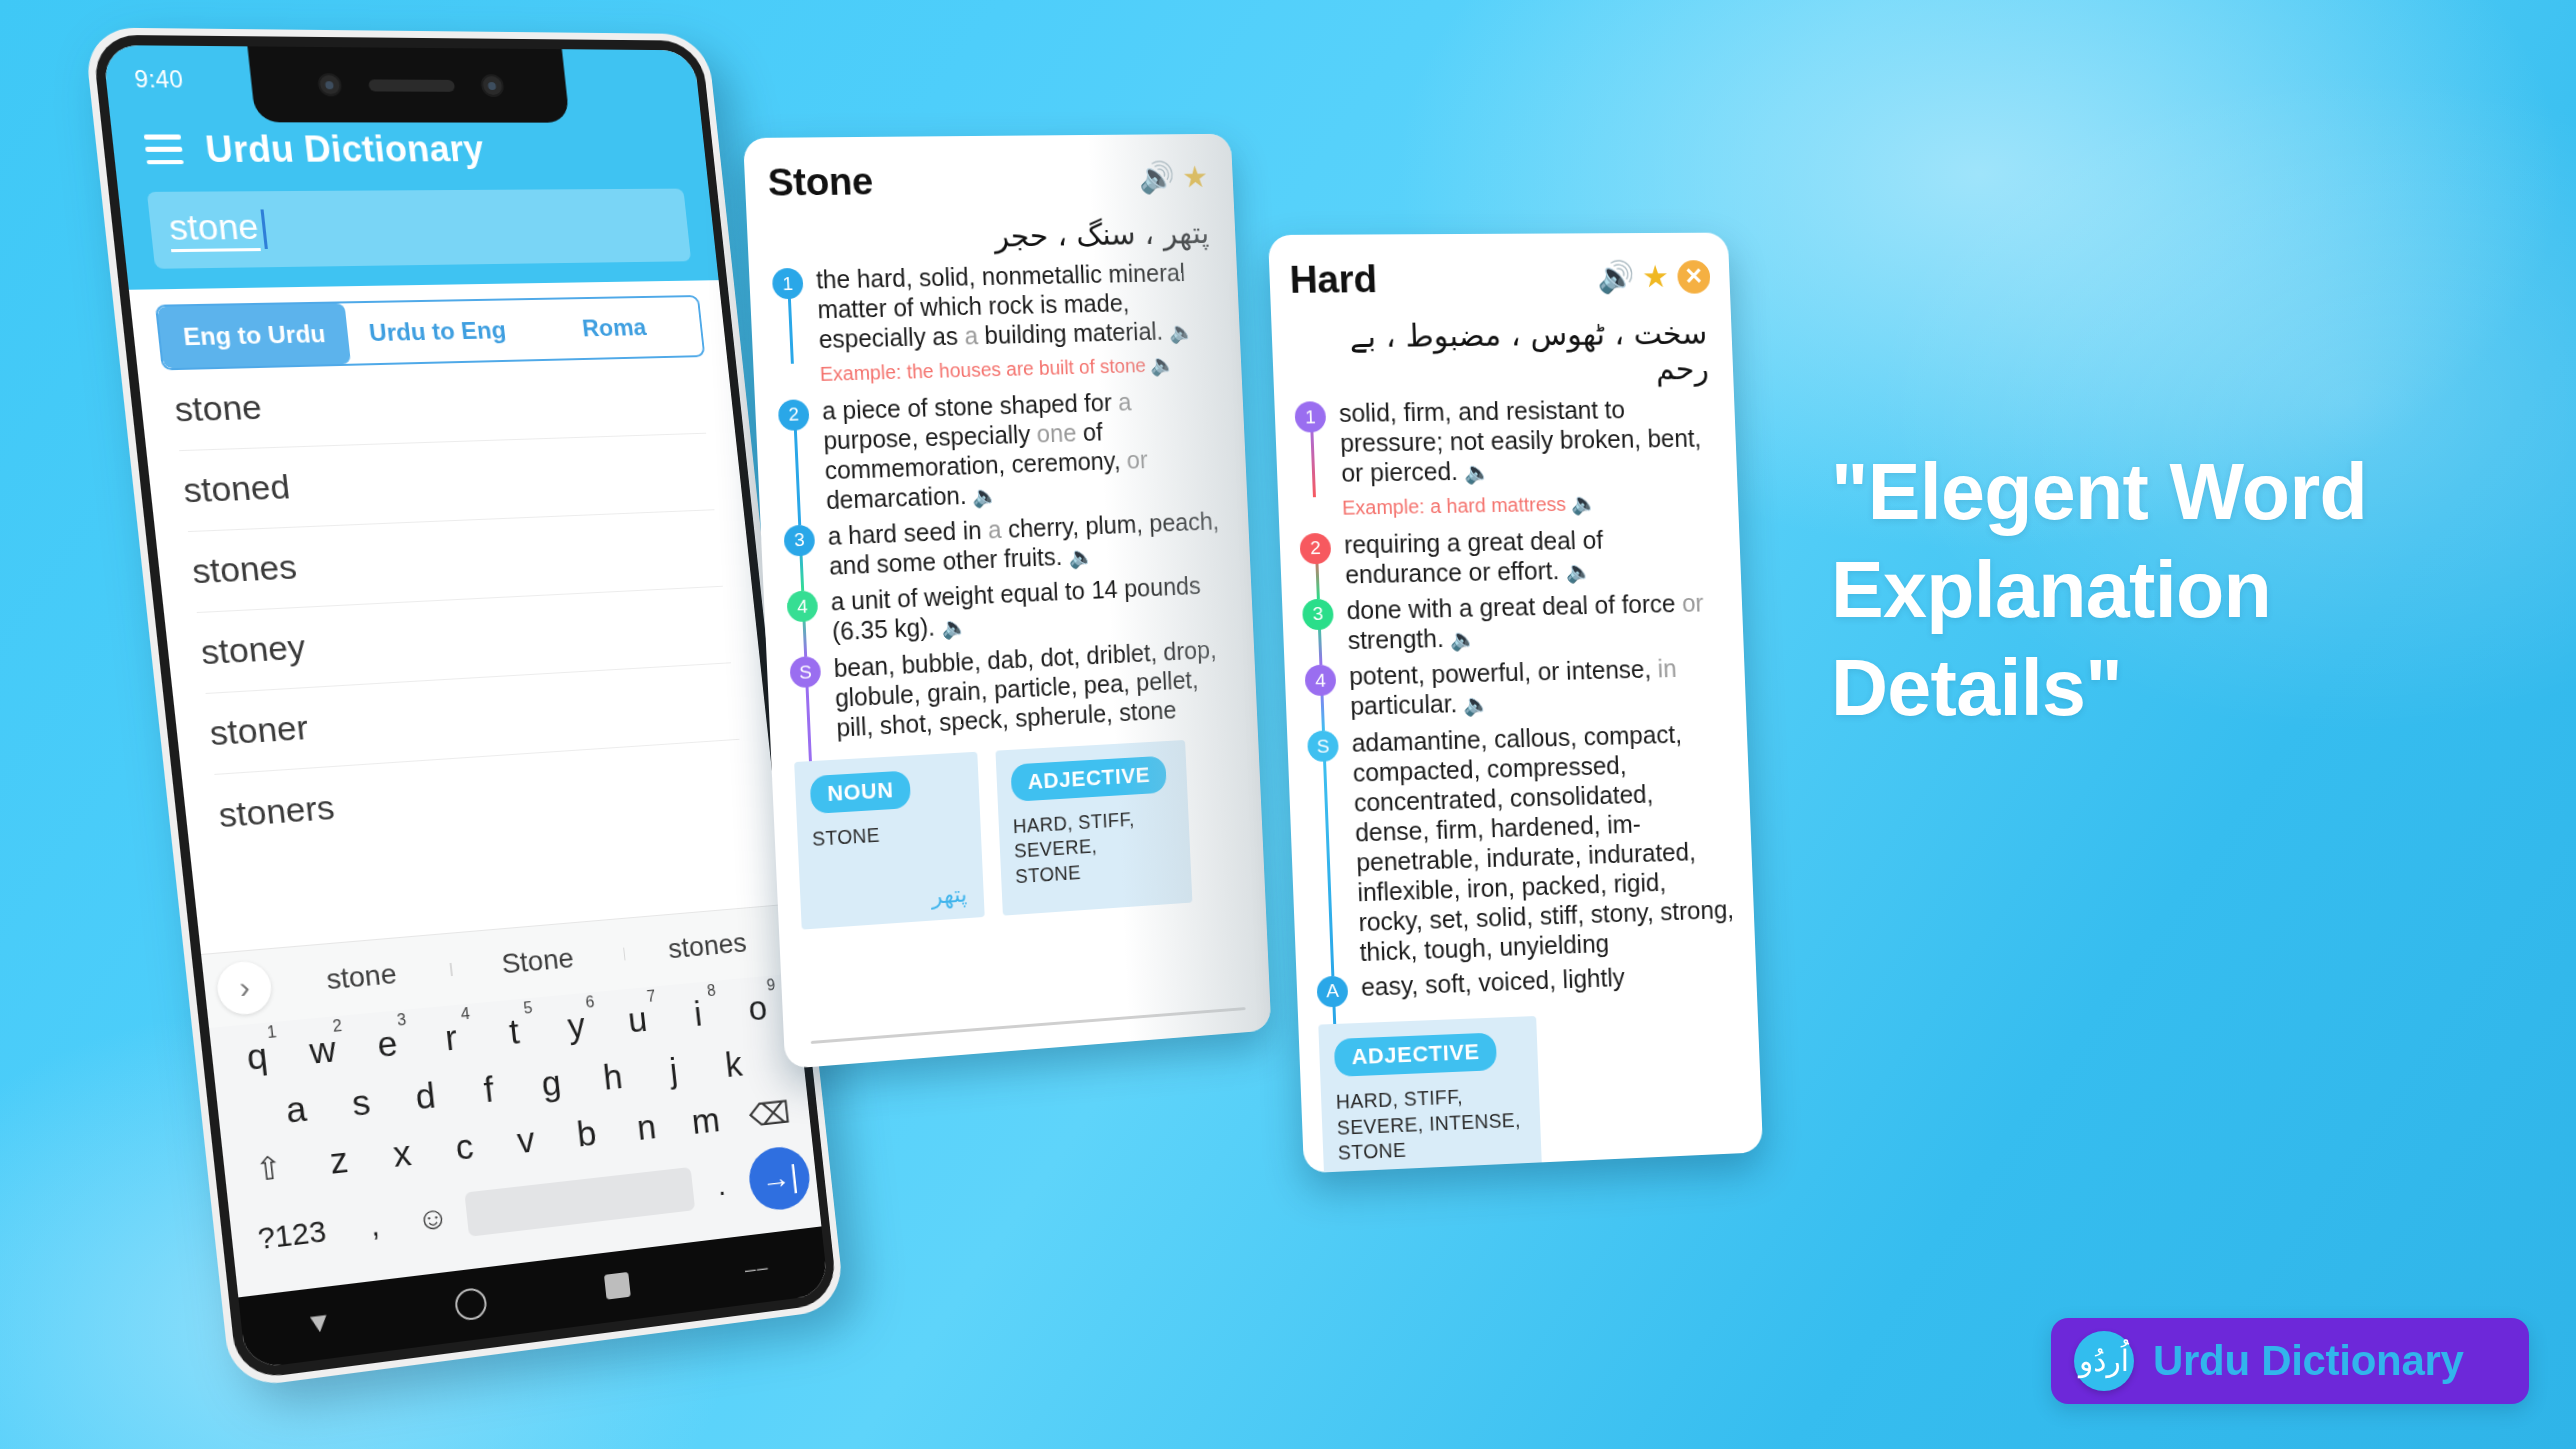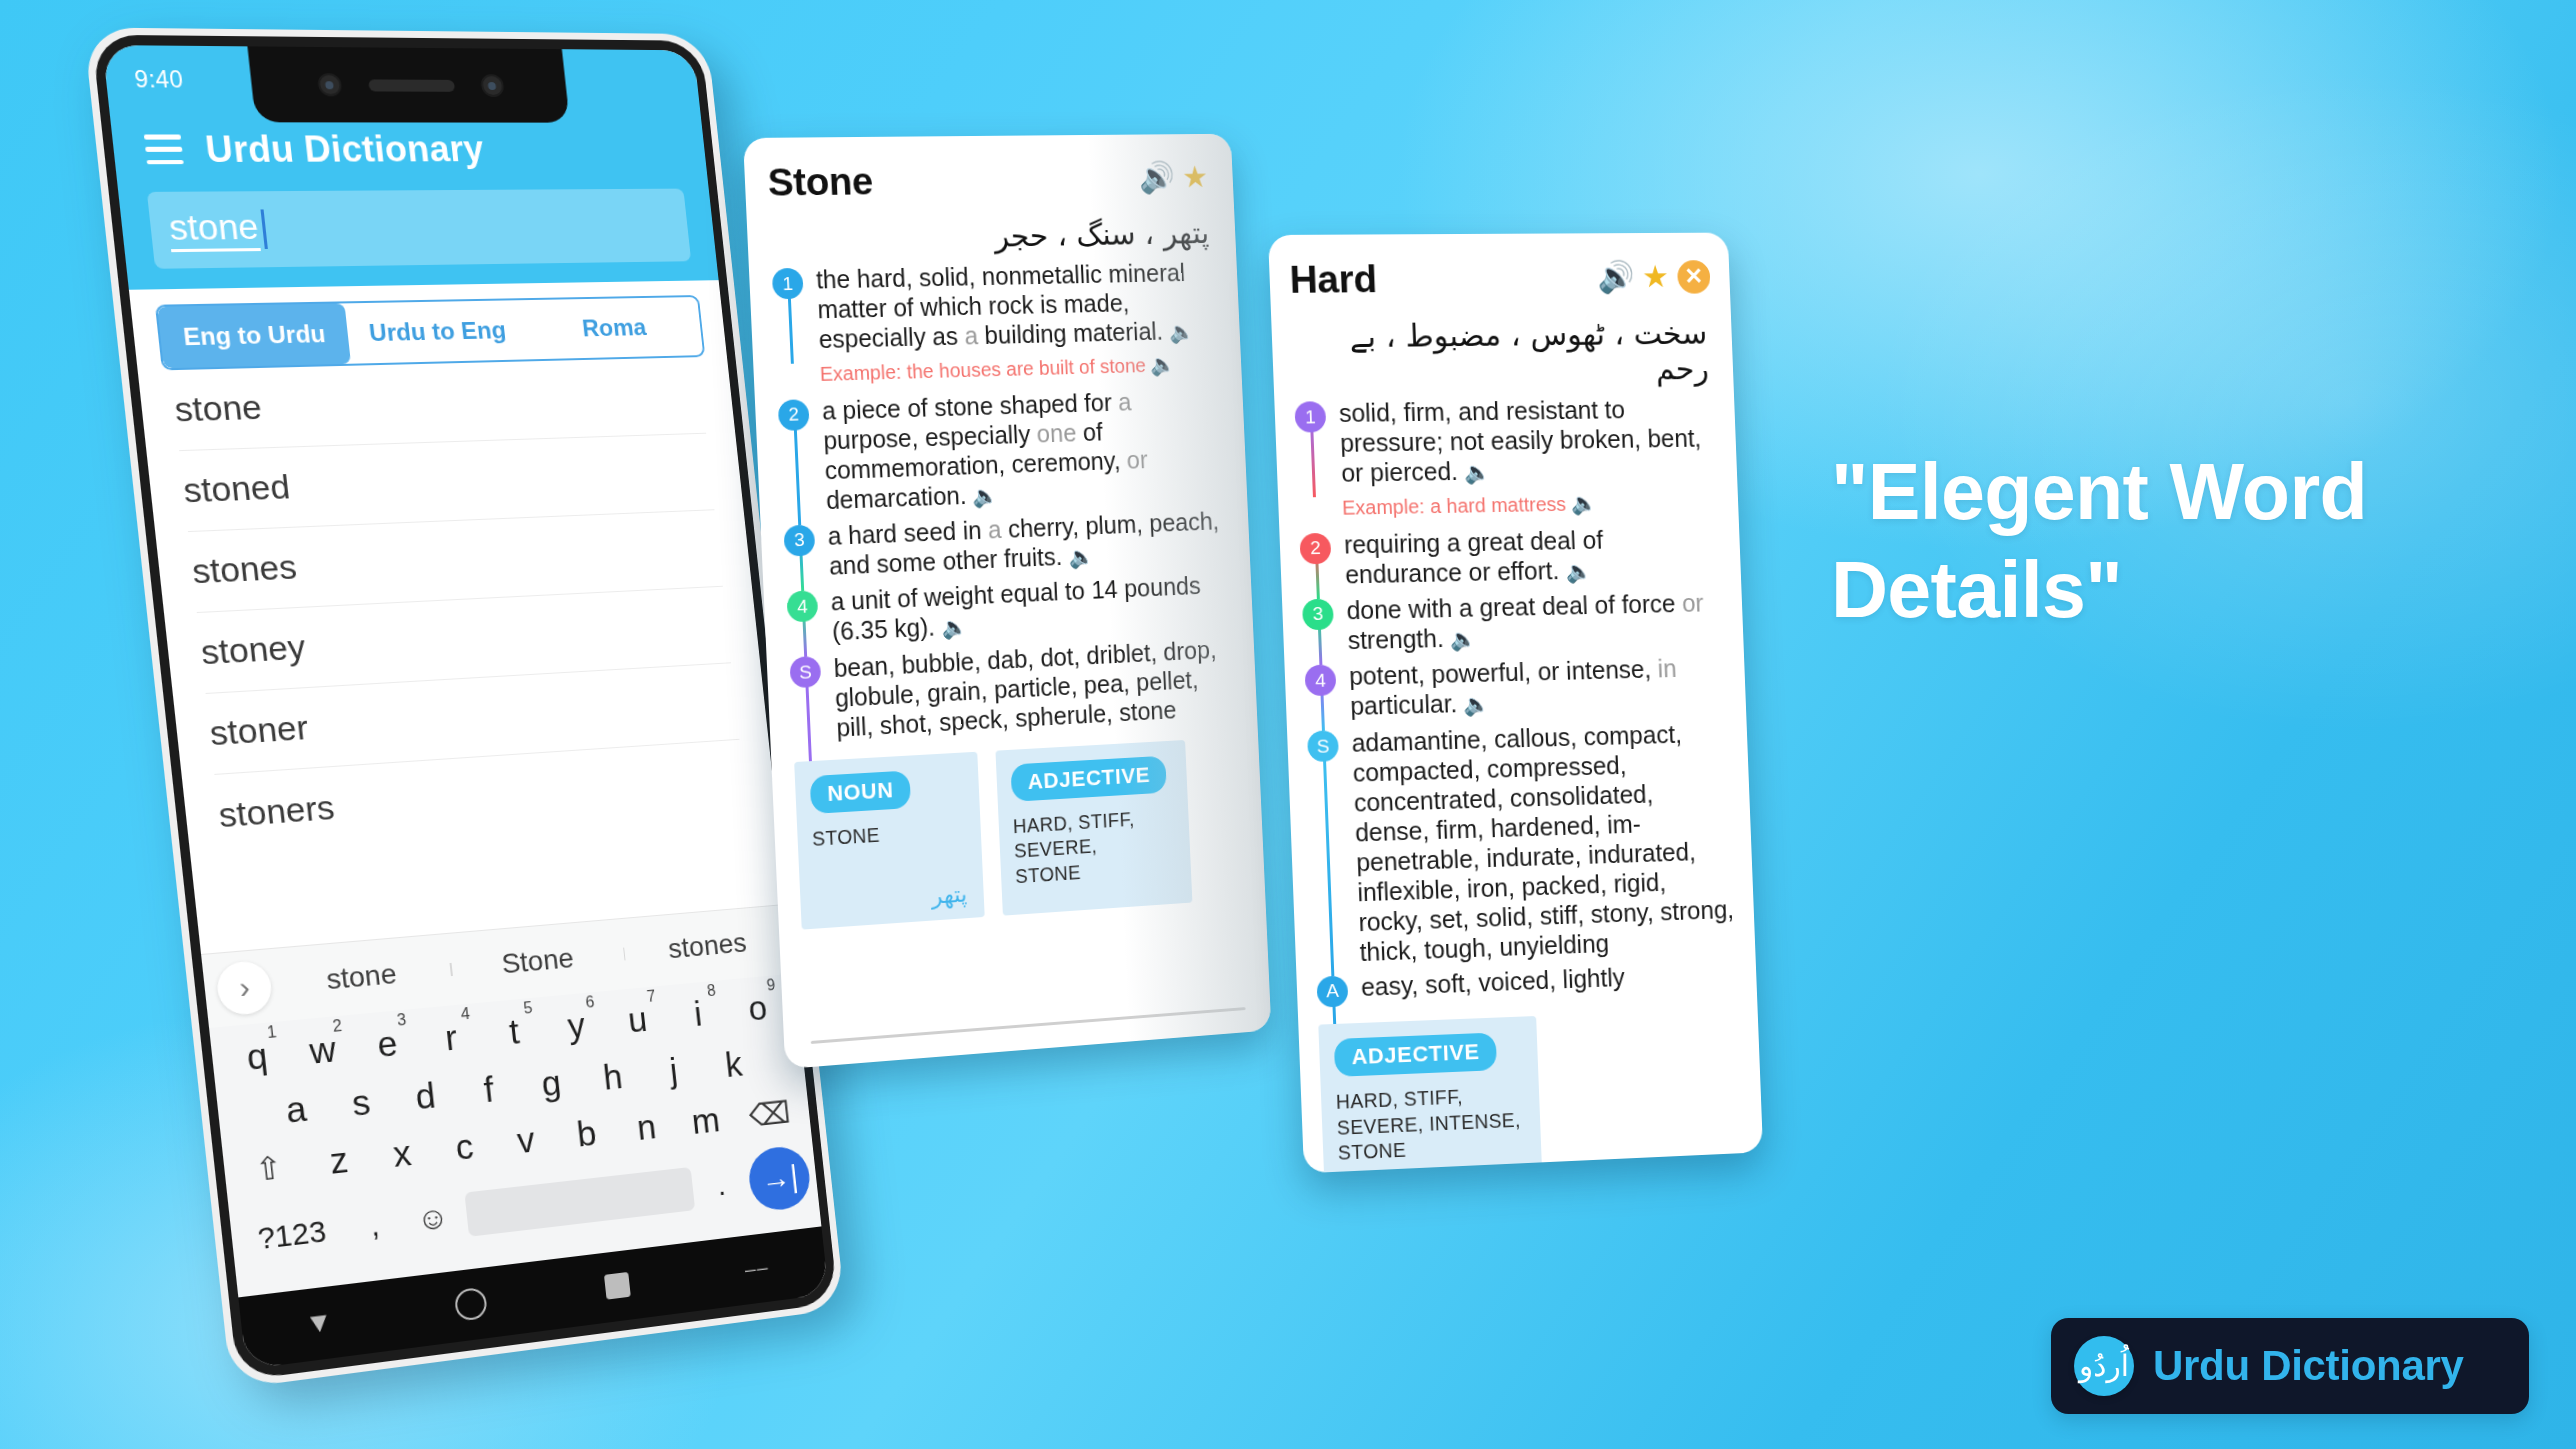--- a/index.html
+++ b/index.html
@@ -29,22 +29,22 @@
     font-size:79px; line-height:1.24;
     font-weight:bold;
     letter-spacing:-0.7px;
     text-shadow:0 2px 6.7px rgba(0,60,90,.12);
   }
   #headline .ln { display:block; white-space:nowrap; }
 
   
   #logo-badge {
     position:absolute; left:2051px; top:1318px;
-    width:478px; height:96px;
-    background:#0f172a; border-radius:17.4px;
+    width:478px; height:86px;
+    background:#6d28d9; border-radius:17.4px;
     display:flex; align-items:center; gap:19px;
     padding-left:23px;
     box-shadow:0 6.7px 19px rgba(0,50,80,.18);
   }
   #logo-badge .circle {
     width:60px;height:60px;border-radius:50%;
     background:#32bdee;
     display:flex;align-items:center;justify-content:center;
     color:#fff;font-size:29.5px;line-height:1;
     box-shadow:0 2.7px 6.7px rgba(0,0,0,.18);
@@ -489,20 +489,21 @@
     <div class="pos-box adj">
       <span class="pos-badge">ADJECTIVE</span>
       <div class="pos-text">HARD, STIFF, SEVERE, INTENSE,<br>STONE</div>
       <div class="pos-urdu">سخت</div>
     </div>
   </div>
 </div>
 
 <div id="headline">
   <span class="ln">"Elegent Word</span>
+  <span class="ln">Explanation</span>
   <span class="ln">Details"</span>
 </div>
 
 <div id="logo-badge">
   <div class="circle">اُردُو</div>
   <div class="name">Urdu Dictionary</div>
 </div>
 
 
 </body></html>

